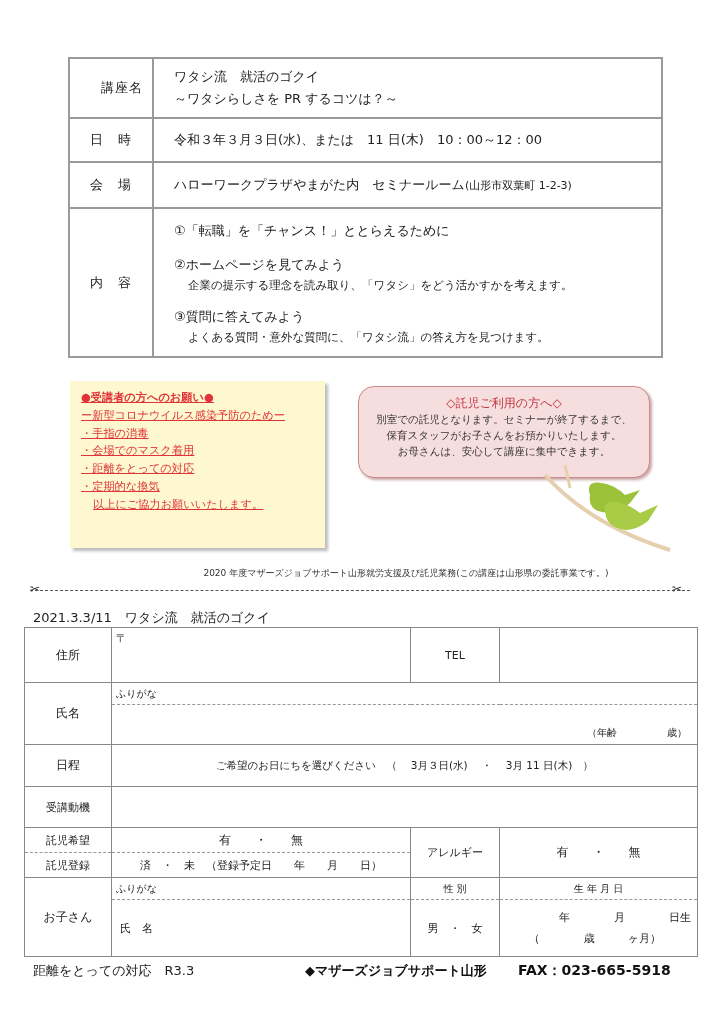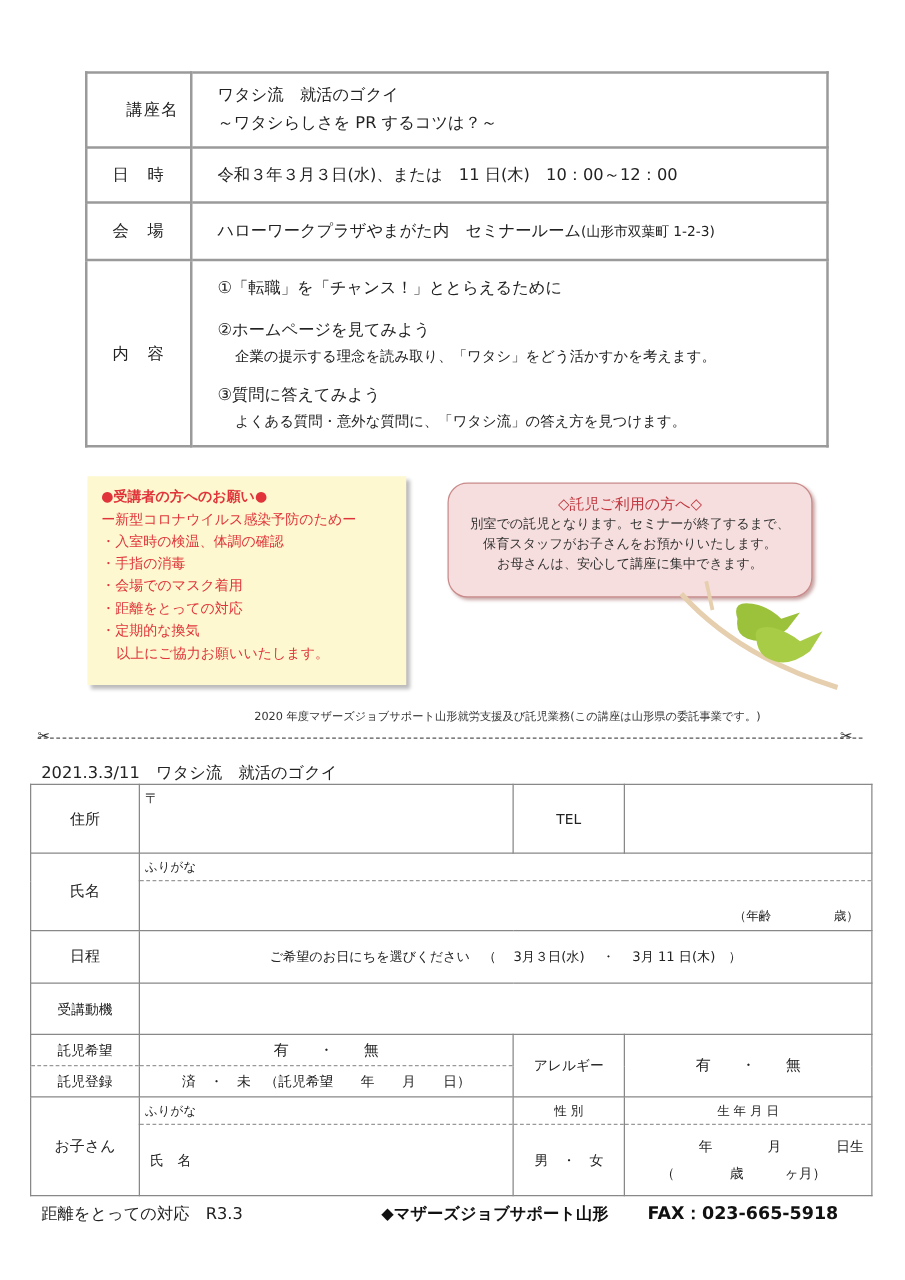--- a/index.html
+++ b/index.html
@@ -16,21 +16,21 @@
   .row-venue td{height:42px;}
   .row-content td{height:145px;}
   .line{line-height:22px;}
   .sub{font-size:11.5px;padding-left:14px;line-height:18px;}
   .gap{height:12px;}
   .small{font-size:11px;}
   
   #notice{left:70px;top:381px;width:255px;height:167px;background:#fdf8cf;
           box-shadow:3px 3px 3px #bbb;font-size:11.2px;color:#e0343a;}
   #notice .t{font-weight:bold;}
-  #notice div{line-height:17.8px;}
+  #notice div{line-height:17.8px;text-decoration:underline;}
   #notice .in{position:absolute;left:11px;top:8px;}
   
   #bubble{left:358px;top:386px;width:290px;height:90px;background:#f7dede;
           border:1.5px solid #c98a8a;border-radius:16px;box-shadow:2px 2px 3px #c9a5a5;
           text-align:center;font-size:10.5px;color:#333;}
   #bubble .bt{color:#c0373f;font-size:12px;margin-top:8px;}
   #bubble div{line-height:16px;}
   #sponsor{left:0;width:724px;top:567px;text-align:center;font-size:9px;color:#333;padding-left:44px;}
   #cut{left:30px;top:590px;width:660px;border-top:1px dashed #555;}
   .scissor{font-size:12px;color:#333;top:582px;}
@@ -77,21 +77,20 @@
       <div class="sub">よくある質問・意外な質問に、「ワタシ流」の答え方を見つけます。</div>
     </td>
   </tr>
 </tbody>
   </table>
 
 <div id="notice" class="abs">
   <div class="in">
     <div class="t">●受講者の方へのお願い●</div>
     <div>ー新型コロナウイルス感染予防のためー</div>
-    <div>・入室時の検温、体調の確認</div>
     <div>・手指の消毒</div>
     <div>・会場でのマスク着用</div>
     <div>・距離をとっての対応</div>
     <div>・定期的な換気</div>
     <div style="padding-left:12px">以上にご協力お願いいたします。</div>
   </div>
 </div>
 
 <div id="bubble" class="abs">
   <div class="bt">◇託児ご利用の方へ◇</div>
@@ -139,21 +138,21 @@
     <td colspan="3"></td>
   </tr>
   <tr style="height:25px">
     <td class="h dash-b" style="font-size:11px">託児希望</td>
     <td class="dash-b" style="text-align:center;font-size:12px">有　　・　　無</td>
     <td rowspan="2" style="text-align:center;font-size:11px">アレルギー</td>
     <td rowspan="2" style="text-align:center;font-size:12px">有　　・　　無</td>
   </tr>
   <tr style="height:25px">
     <td class="h dash-t" style="font-size:11px">託児登録</td>
-    <td class="dash-t" style="text-align:center;font-size:11px">済　・　未　（託児希望　　年　　月　　日）</td>
+    <td class="dash-t" style="text-align:center;font-size:11px">済　・　未　（登録予定日　　年　　月　　日）</td>
   </tr>
   <tr style="height:22px">
     <td class="h" rowspan="2">お子さん</td>
     <td class="dash-b" style="font-size:10px;padding-left:4px"><span>ふりがな</span></td>
     <td class="dash-b" style="text-align:center;font-size:10px">性 別</td>
     <td class="dash-b" style="text-align:center;font-size:10px">生 年 月 日</td>
   </tr>
   <tr style="height:57px">
     <td class="dash-t" style="font-size:11px;padding-left:8px"><span>氏　名</span></td>
     <td class="dash-t" style="text-align:center;font-size:11px">男　・　女</td>

